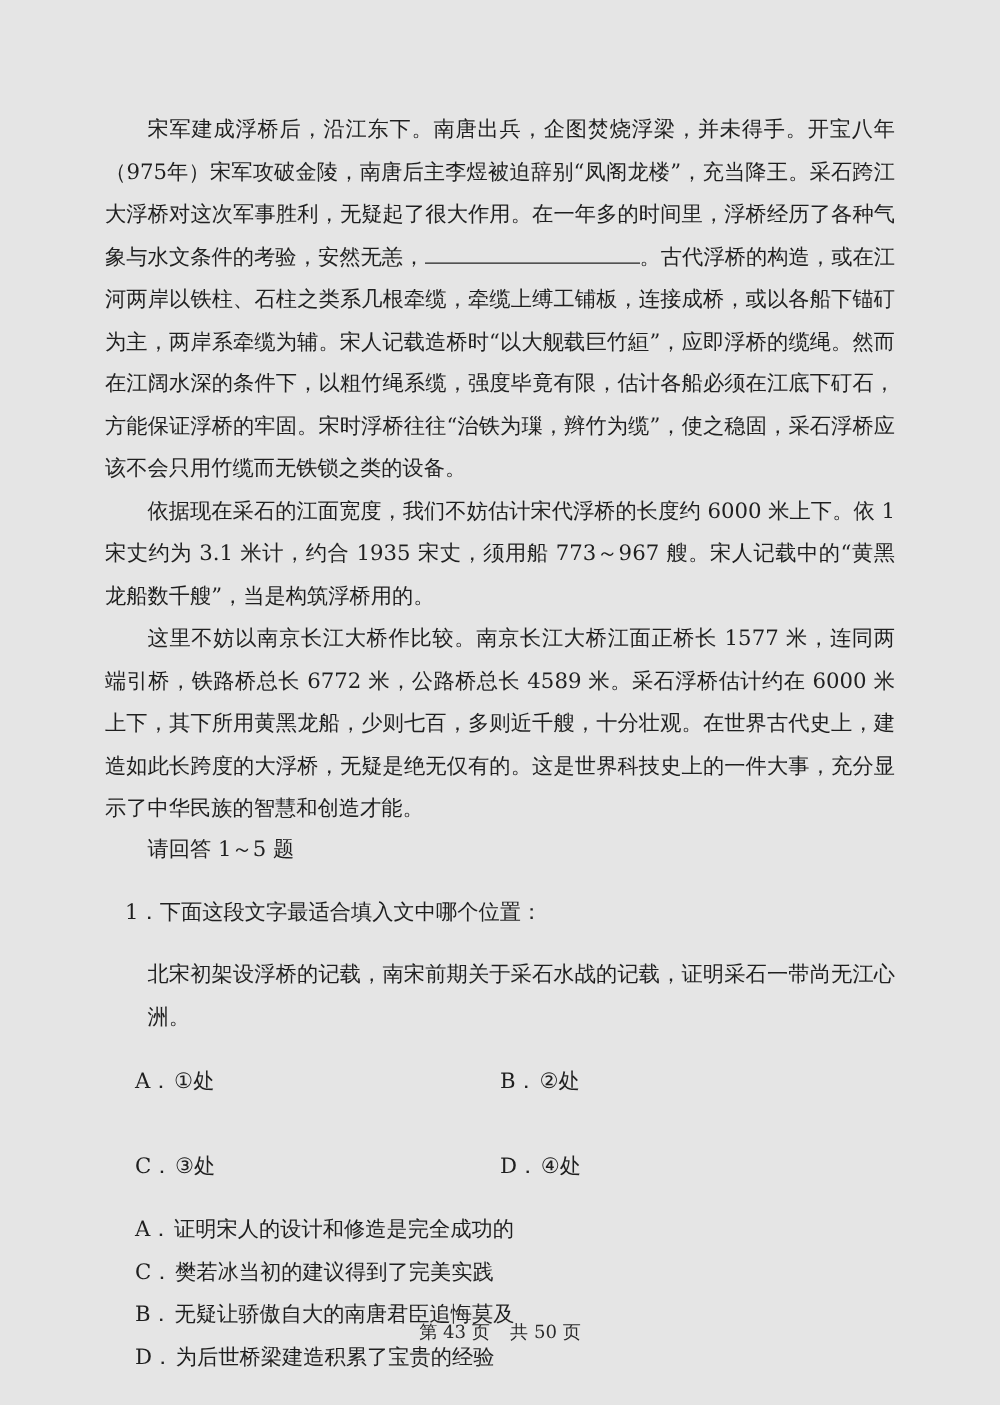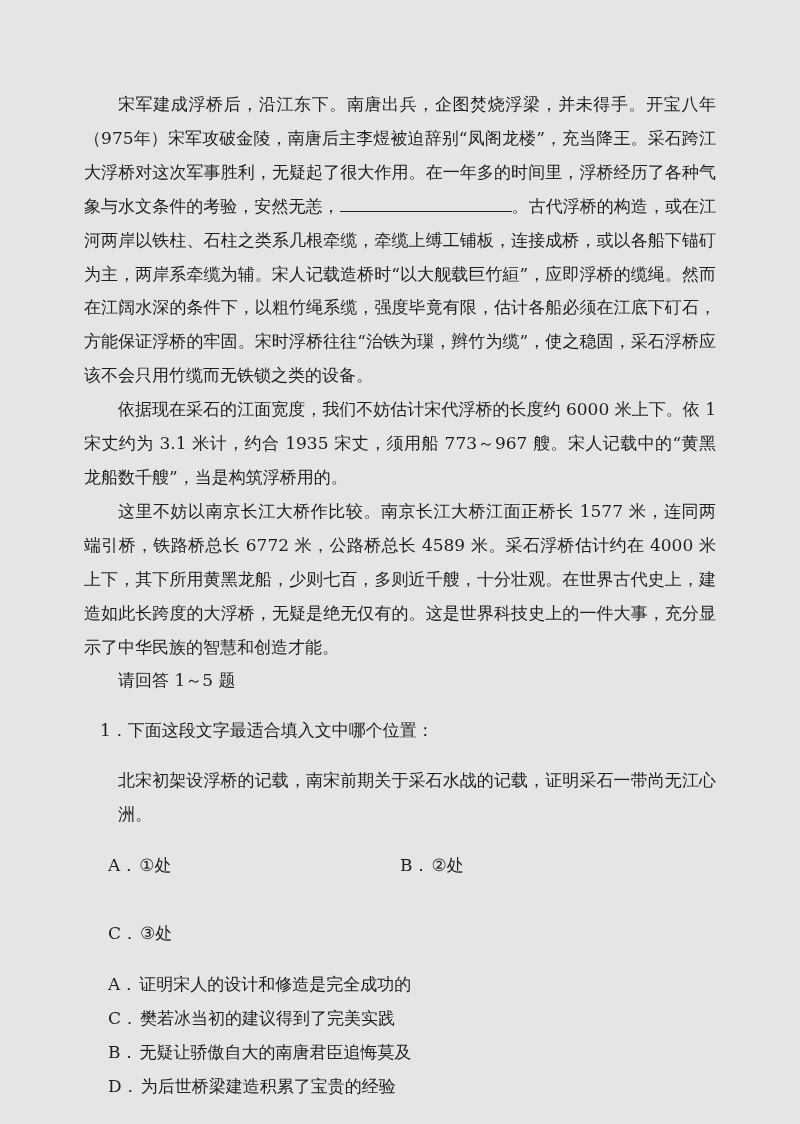--- a/index.html
+++ b/index.html
@@ -63,43 +63,45 @@
 </head>
 <body>
 
 <div class="page">
 
   <div class="passage">
     <p class="para"><span>宋军建成浮桥后，沿江东下。南唐出兵，企图焚烧浮梁，并未得手。开宝八年（975年）宋军攻破金陵，南唐后主李煜被迫辞别“凤阁龙楼”，充当降王。采石跨江大浮桥对这次军事胜利，无疑起了很大作用。在一年多的时间里，浮桥经历了各种气象与水文条件的考验，安然无恙，</span><span class="blank-underline"></span><span>。古代浮桥的构造，或在江河两岸以铁柱、石柱之类系几根牵缆，牵缆上缚工铺板，连接成桥，或以各船下锚矴为主，两岸系牵缆为辅。宋人记载造桥时“以大舰载巨竹絙”，应即浮桥的缆绳。然而在江阔水深的条件下，以粗竹绳系缆，强度毕竟有限，估计各船必须在江底下矴石，方能保证浮桥的牢固。宋时浮桥往往“治铁为璅，辫竹为缆”，使之稳固，采石浮桥应该不会只用竹缆而无铁锁之类的设备。</span></p>
 
     <p class="para">依据现在采石的江面宽度，我们不妨估计宋代浮桥的长度约 6000 米上下。依 1 宋丈约为 3.1 米计，约合 1935 宋丈，须用船 773～967 艘。宋人记载中的“黄黑龙船数千艘”，当是构筑浮桥用的。</p>
 
-    <p class="para">这里不妨以南京长江大桥作比较。南京长江大桥江面正桥长 1577 米，连同两端引桥，铁路桥总长 6772 米，公路桥总长 4589 米。采石浮桥估计约在 4000 米上下，其下所用黄黑龙船，少则七百，多则近千艘，十分壮观。在世界古代史上，建造如此长跨度的大浮桥，无疑是绝无仅有的。这是世界科技史上的一件大事，充分显示了中华民族的智慧和创造才能。</p>
+    <p class="para">这里不妨以南京长江大桥作比较。南京长江大桥江面正桥长 1577 米，连同两端引桥，铁路桥总长 6772 米，公路桥总长 4589 米。采石浮桥估计约在 6000 米上下，其下所用黄黑龙船，少则七百，多则近千艘，十分壮观。在世界古代史上，建造如此长跨度的大浮桥，无疑是绝无仅有的。这是世界科技史上的一件大事，充分显示了中华民族的智慧和创造才能。</p>
   </div>
 
   <p class="section-heading">请回答 1～5 题</p>
 
   <div class="question">
     <p class="q-stem"><span>1．</span><span>下面这段文字最适合填入文中哪个位置：</span></p>
     <p class="q-substem">北宋初架设浮桥的记载，南宋前期关于采石水战的记载，证明采石一带尚无江心洲。</p>
     <div class="q-options-grid">
       <p class="option"><span class="opt-label">A．</span><span>①处</span></p>
       <p class="option"><span class="opt-label">B．</span><span>②处</span></p>
       <p class="option"><span class="opt-label">C．</span><span>③处</span></p>
+      <p class="option"><span class="opt-label">D．</span><span>④处</span></p>
     </div>
   </div>
 
   <div class="question">
     <div class="q-options-col">
       <p class="option"><span class="opt-label">A．</span><span>证明宋人的设计和修造是完全成功的</span></p>
       <p class="option"><span class="opt-label">C．</span><span>樊若冰当初的建议得到了完美实践</span></p>
       <p class="option"><span class="opt-label">B．</span><span>无疑让骄傲自大的南唐君臣追悔莫及</span></p>
       <p class="option"><span class="opt-label">D．</span><span>为后世桥梁建造积累了宝贵的经验</span></p>
     </div>
   </div>
 
   <div class="question">
     <p class="q-stem"><span>3．</span><span>关于采石浮桥，文中</span><span class="stem-bold">没有</span><span>提及：</span></p>
 
   </div>
 
+  <p class="footer"><span>第 43 页</span><span class="gap"></span><span>共 50 页</span></p>
 
 </div>
 
 </body></html>

